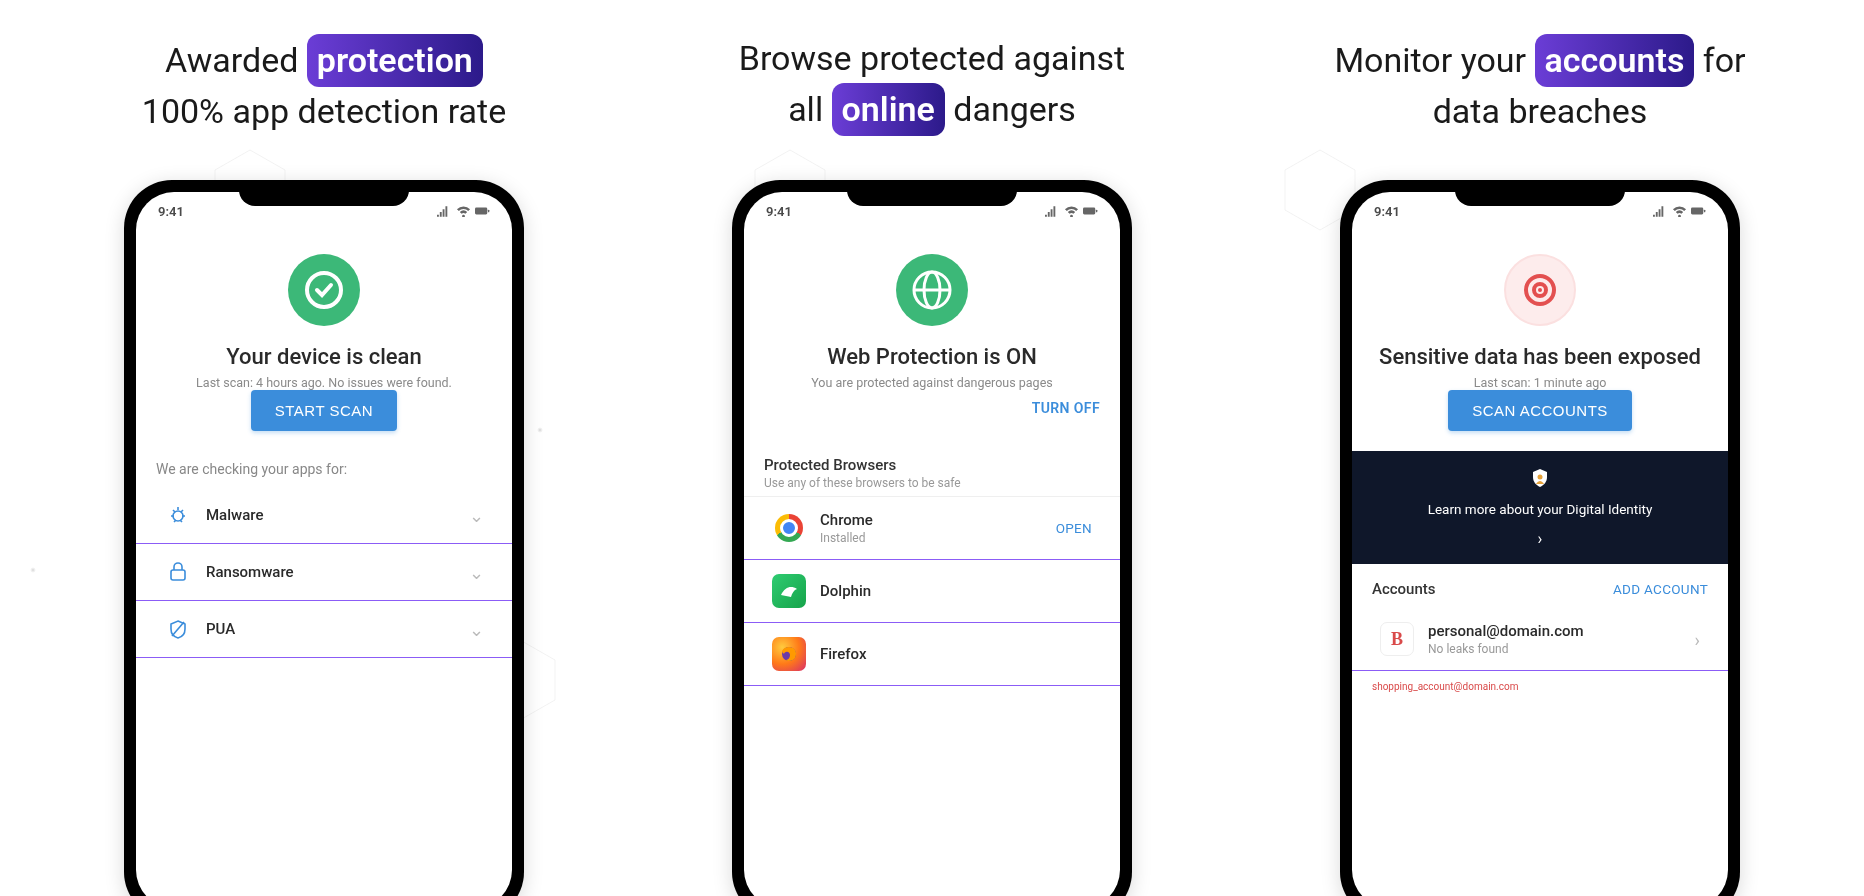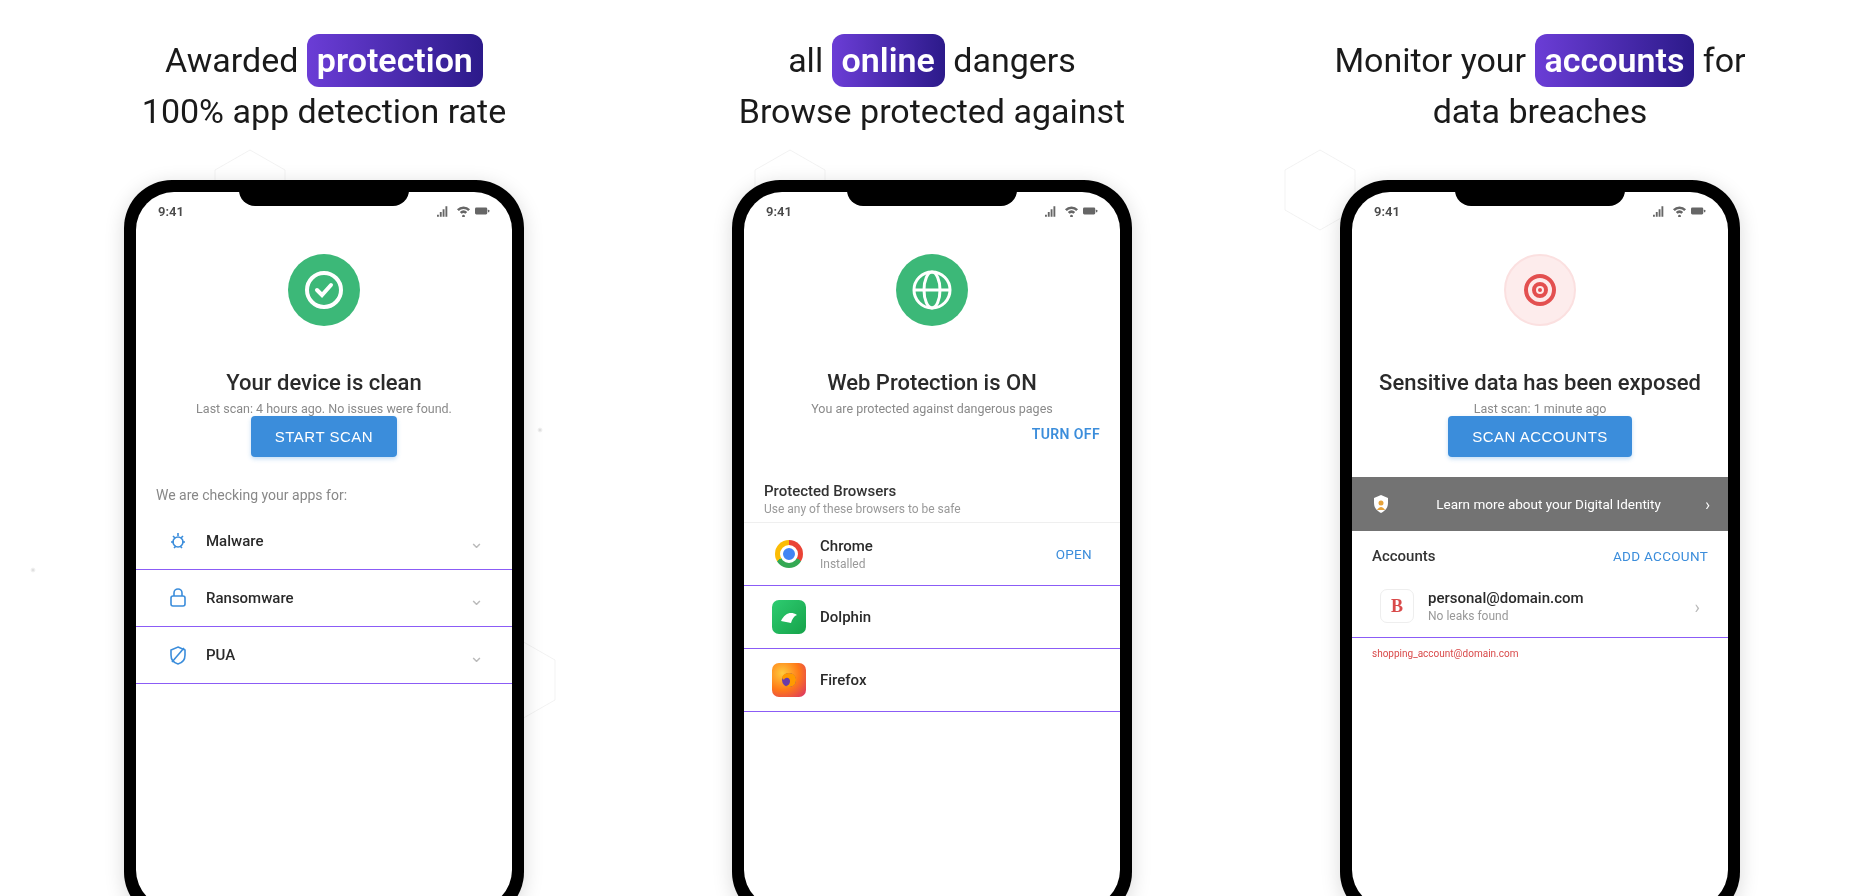--- a/index.html
+++ b/index.html
@@ -112,21 +112,20 @@
   margin-bottom: 18px;
 }
 .hero-icon.green { background: #3cb878; }
 .hero-icon.red-light { background: #fdecec; border: 2px solid #fbe0e0; }
 .hero-title {
   font-size: 22px;
   color: #2a2a2a;
   font-weight: 500;
   text-align: center;
   margin-bottom: 6px;
-  margin-top: 26px;
 }
 .hero-sub {
   font-size: 12.5px;
   color: #8a8a8a;
   text-align: center;
 }
 .btn-primary {
   background: #3b8ddb;
   color: #fff;
   font-size: 15px;
@@ -174,26 +173,28 @@
 .li-sub { font-size: 12px; color: #999; margin-top: 2px; }
 .li-action { color: #3b8ddb; font-size: 13.5px; font-weight: 400; letter-spacing: 0.3px; cursor: pointer; margin-left: 20px; }
 .chevron { color: #bbb; font-size: 18px; }
 .section-head {
   padding: 16px 20px 6px;
   border-bottom: 1px solid #efefef;
 }
 .section-head .t { font-size: 15px; color: #333; font-weight: 500; }
 .section-head .s { font-size: 12px; color: #999; margin-top: 2px; }
 .banner {
-  background: #737373;
+  background: #0f172a;
   color: #fff;
   padding: 16px 18px;
   display: flex;
   align-items: center;
   font-size: 13.5px;
+  gap: 12px;
+  flex-direction: column;
 }
 .banner .shield { width: 22px; height: 22px; flex-shrink: 0; }
 .banner .txt { flex: 1; text-align: center; }
 .banner .arr { color: #fff; font-size: 16px; }
 .accounts-head {
   display: flex;
   justify-content: space-between;
   align явления: center;
   padding: 16px 20px 10px;
   align-items: center;
@@ -315,22 +316,22 @@
               </div>
             <span class="chevron">⌄</span>
           </div>
         </div>
       </div>
     </div>
   </div>
 
   <div class="panel">
     <div class="headline">
+      <div class="hl-row">Browse protected against</div>
       <div class="hl-row"><span>all </span><span class="highlight">online</span><span> dangers</span></div>
-      <div class="hl-row">Browse protected against</div>
     </div>
     <div class="phone">
       <div class="notch"></div>
       <div class="screen">
         <div class="statusbar">
           <span>9:41</span>
           <div class="sb-icons">
             <svg viewBox="0 0 16 12">
                 <path fill="#666" d="M0 10h2v2H0zm3-3h2v5H3zm3-3h2v8H6zm3-3h2v11H9z"></path>
               </svg>

